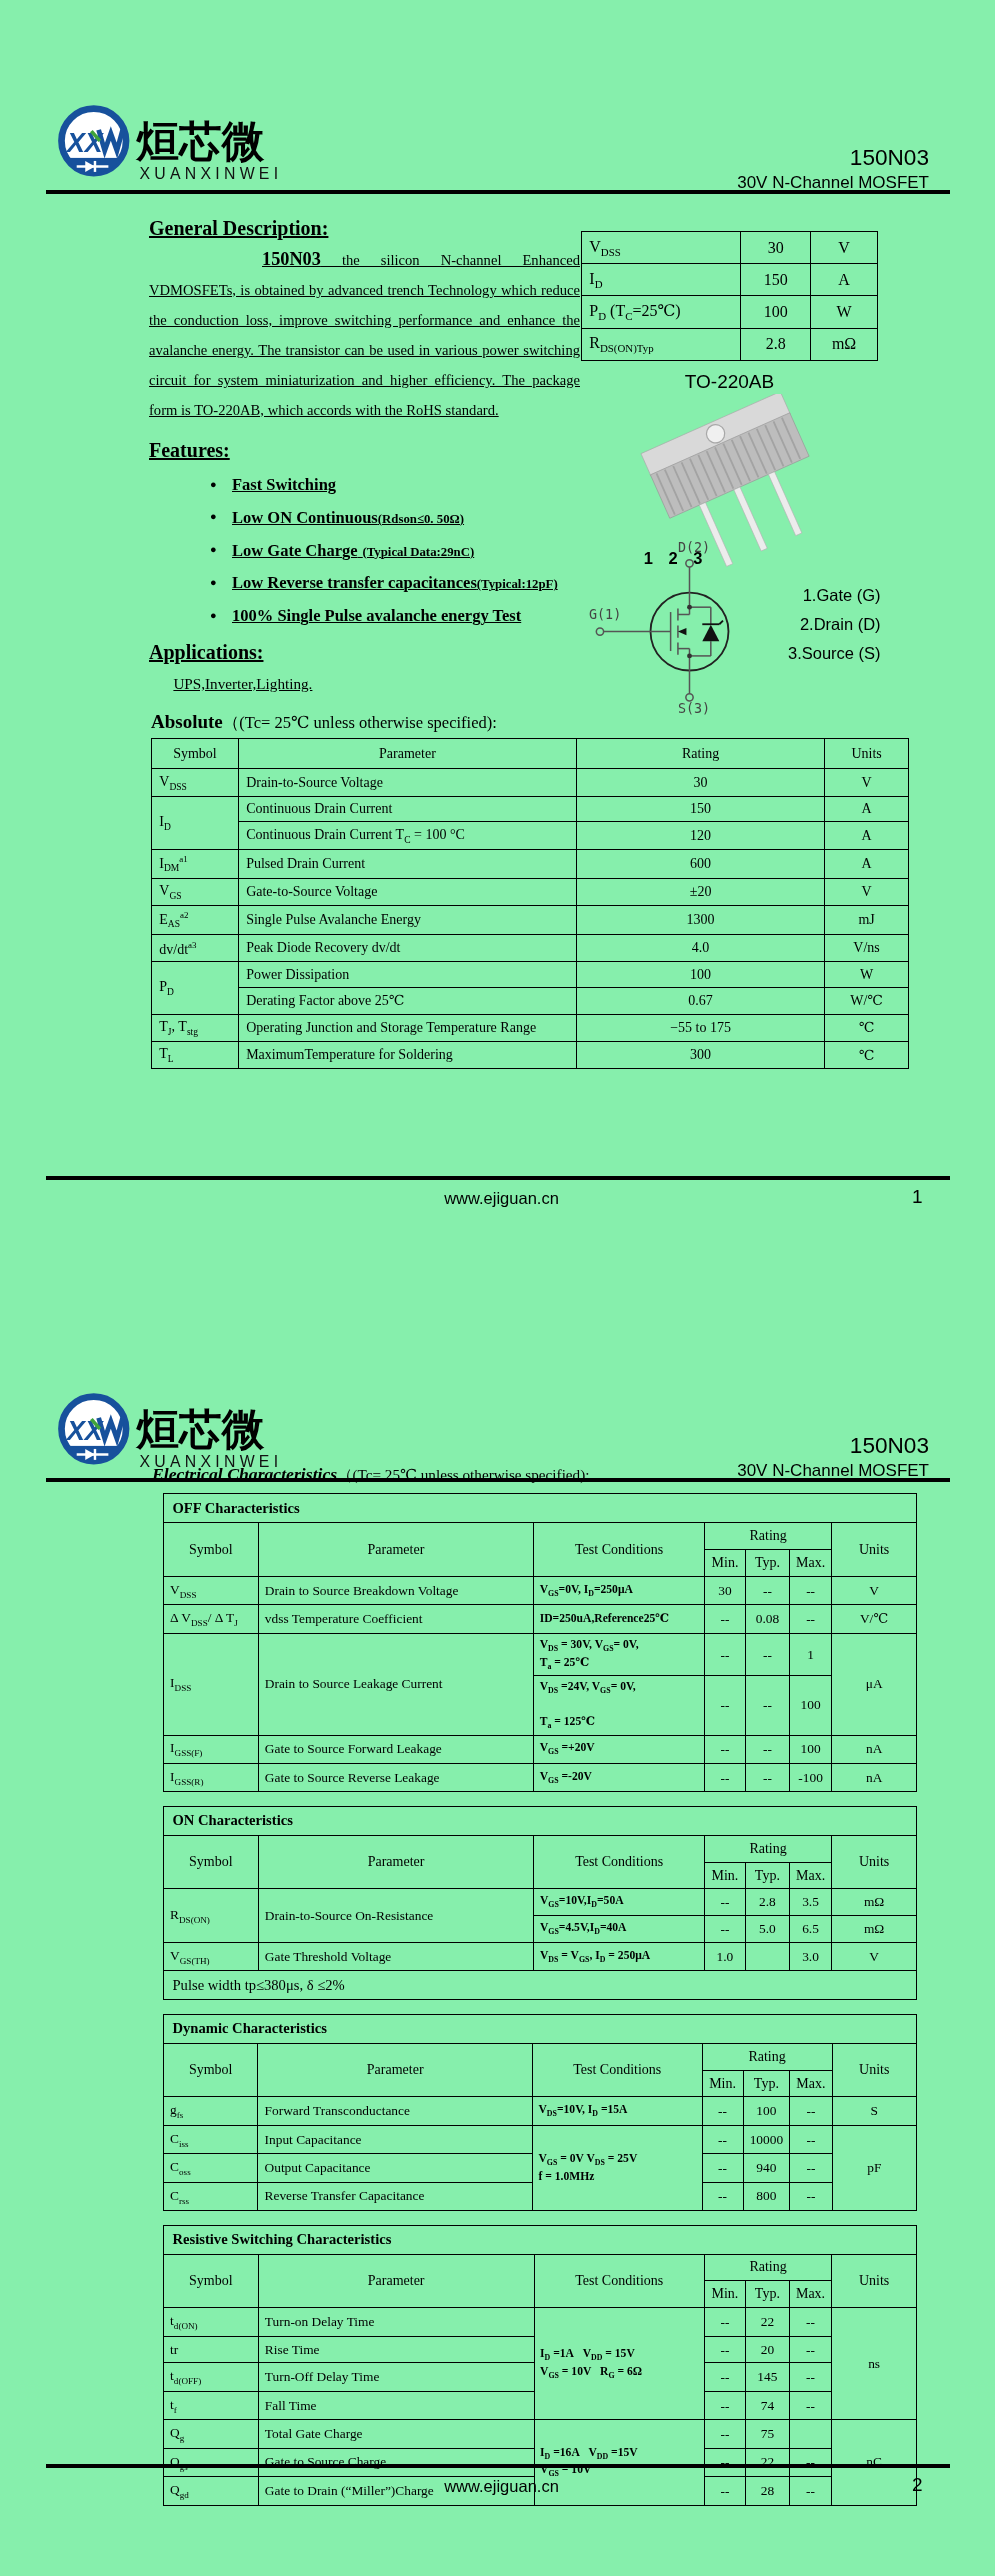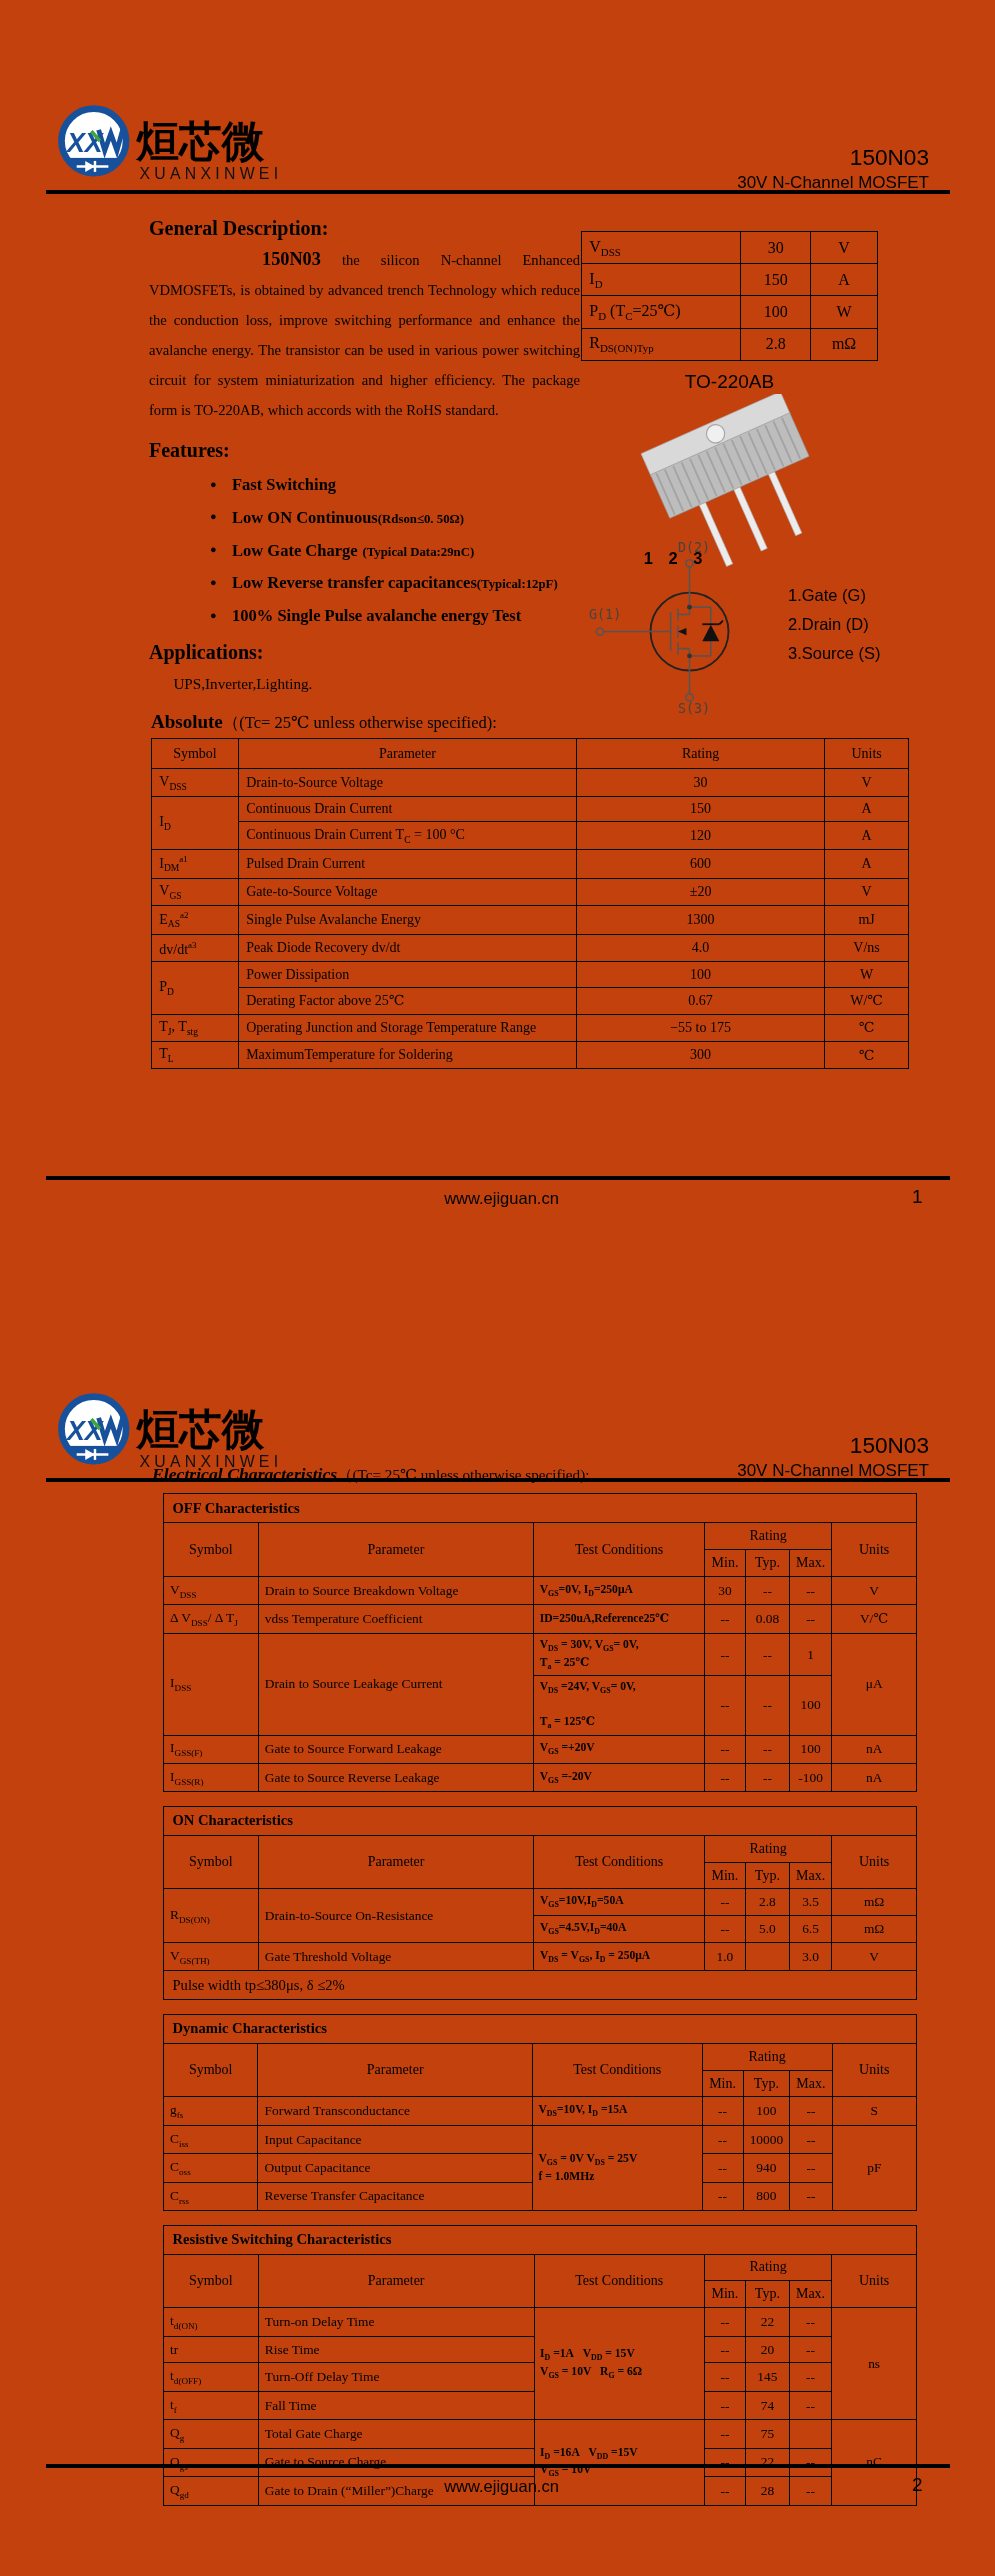--- a/index.html
+++ b/index.html
@@ -1,34 +1,34 @@
 <!DOCTYPE html>
 <html style="font-size:9.8px"><head>
 <meta charset="utf-8">
 <style>
   html,body{margin:0;padding:0;background:#ffffff;}
   body{width:995px;color:#000;}
-  .page{position:relative;width:995px;height:1288px;background:#c2410c;overflow:hidden;
+  .page{position:relative;width:995px;height:1288px;background:#86efac;overflow:hidden;
         font-family:"Liberation Serif","DejaVu Serif",serif;}
   
   .brand{position:absolute;left:56px;top:98px;}
   .title-blk{position:absolute;right:66px;top:144px;text-align:right;
              font-family:"Liberation Sans","DejaVu Sans",sans-serif;line-height:1.25;}
   .part-no{font-size:22.6px;}
   .subtitle{font-size:17px;}
   .hline{position:absolute;left:46px;width:904px;height:4.3px;background:#000;}
   .hline.top{top:190px;}
   
   .fline{position:absolute;left:46px;top:1176px;width:904px;height:3.7px;background:#000;}
   .site{position:absolute;left:4px;top:1189px;width:100%;text-align:center;
         font-family:"Liberation Sans","DejaVu Sans",sans-serif;font-size:16.5px;}
   .pnum{position:absolute;left:912px;top:1186px;font-size:19px;
         font-family:"Liberation Sans","DejaVu Sans",sans-serif;}
   
-  .lcol{position:absolute;left:149px;top:217px;width:431px;}
+  .lcol{position:absolute;left:149px;top:217px;width:431px;text-decoration:underline;}
   .h-big{font-size:20px;font-weight:bold;}
   .gd-p{font-size:14.6px;line-height:30px;text-align:justify;text-indent:113px;margin:3.7px 0 0 0;}
   .gd-lead{font-size:18.3px;font-weight:bold;}
   .feat-title{margin-top:14.6px;}
   .feat-list{list-style:none;margin:3.7px 0 0 0;padding:0;}
   .feat-list li{margin:12.8px 0 0 61px;font-weight:bold;}
   .dot{display:inline-block;width:22px;font-size:11px;vertical-align:2.4px;}
   .feat-main{font-size:16.5px;}
   .feat-note{font-size:12.8px;}
   .app-title{margin-top:14.6px;}
@@ -37,21 +37,21 @@
   .rcol{position:absolute;left:581px;top:231px;width:312px;}
   table{border-collapse:collapse;}
   .spec{width:297px;font-size:16px;}
   .spec td{border:1.2px solid #000;padding:4.3px 7.3px;height:22.6px;}
   .spec .v,.spec .u{text-align:center;}
   .pkg-title{width:297px;text-align:center;font-family:"Liberation Sans","DejaVu Sans",sans-serif;
              font-size:19px;margin-top:9.8px;}
   .pkg-svg{margin:1.2px 0 0 8.5px;}
   .sym-svg{position:absolute;left:589px;top:540px;}
   .pins{position:absolute;left:788px;top:581px;font-family:"Liberation Sans","DejaVu Sans",sans-serif;
-        font-size:16.5px;line-height:29px;}
+        font-size:16.5px;line-height:29px;text-align:right;}
   
   .abs-h{position:absolute;left:151px;top:711px;font-size:16.5px;}
   .abs-h b{font-size:19px;}
   .ta{position:absolute;left:151px;top:738px;width:758px;font-size:14px;}
   .ta td{border:1.2px solid #000;padding:4.3px 7.3px;}
   .ta .hd td{text-align:center;padding:6.7px;border-bottom-width:1.8px;}
   .ta .r,.ta .u{text-align:center;}
   sub{font-size:68%;}
   sup{font-size:64%;}
   

